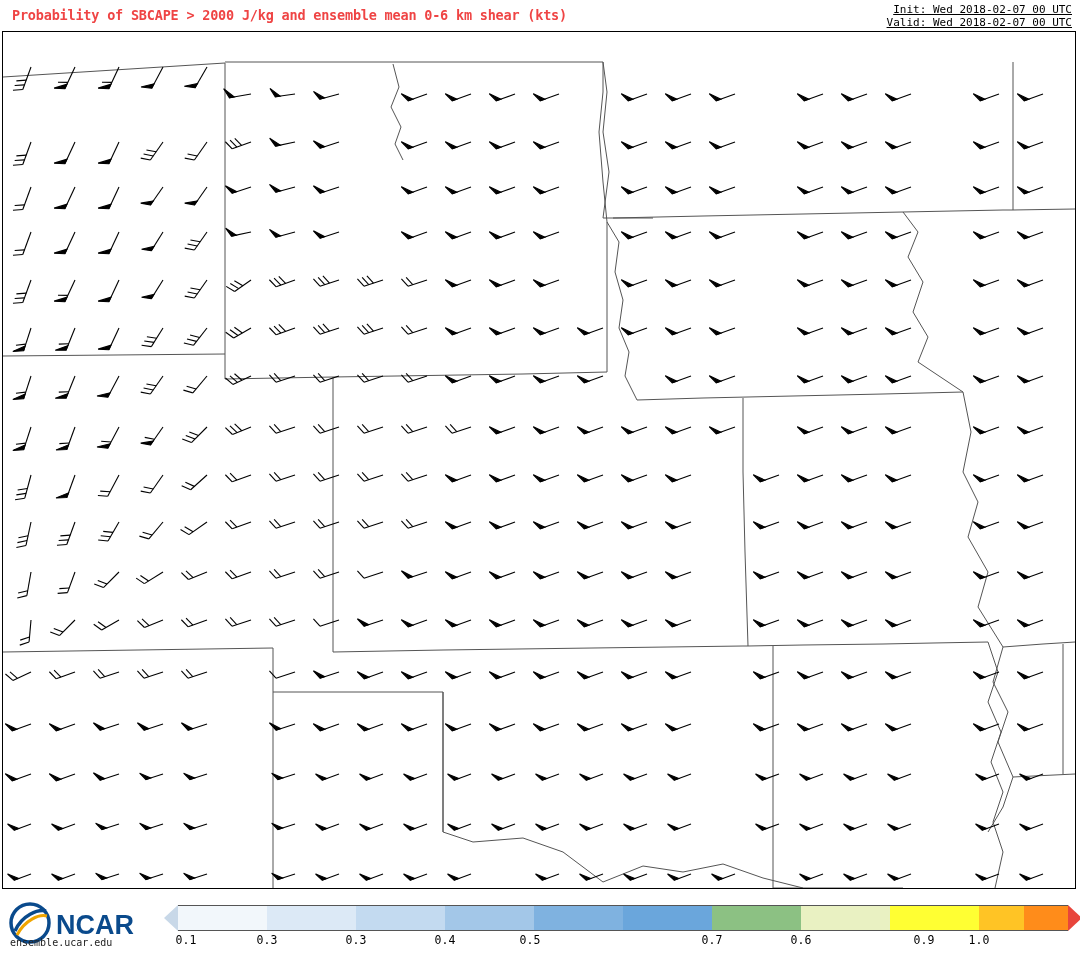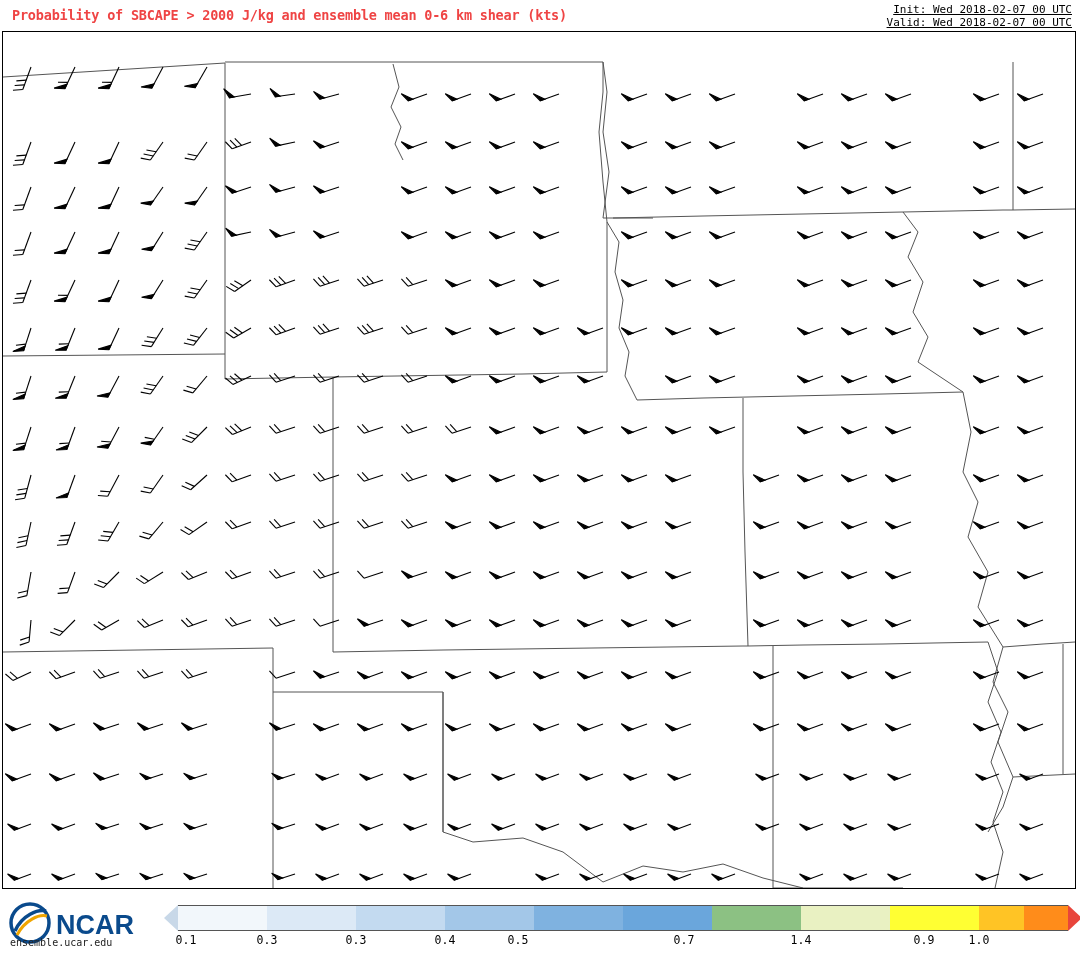--- a/index.html
+++ b/index.html
@@ -1787,22 +1787,22 @@
       <div class="cbar-cell" style="left:712px; width:89px; background:#ffff33;"></div>
       <div class="cbar-cell" style="left:801px; width:45px; background:#ffc425;"></div>
       <div class="cbar-cell" style="left:846px; width:44px; background:#ff8c1a;"></div>
 
       <div class="cbar-arrow" style="left:890px; border-top:13px solid transparent; border-bottom:13px solid transparent; border-left:14px solid #e8453c;"></div>
 
       <div class="cbar-tick" style="left:8px;">0.1</div>
       <div class="cbar-tick" style="left:89px;">0.3</div>
       <div class="cbar-tick" style="left:178px;">0.3</div>
       <div class="cbar-tick" style="left:267px;">0.4</div>
-      <div class="cbar-tick" style="left:340px;">0.5</div>
+      <div class="cbar-tick" style="left:352px;">0.5</div>
       <div class="cbar-tick" style="left:445px;margin-top:40px;">0.6</div>
-      <div class="cbar-tick" style="left:506px;">0.7</div>
-      <div class="cbar-tick" style="left:623px;">1.4</div>
+      <div class="cbar-tick" style="left:534px;">0.7</div>
+      <div class="cbar-tick" style="left:623px;">0.6</div>
       <div class="cbar-tick" style="left:746px;">0.9</div>
       <div class="cbar-tick" style="left:801px;">1.0</div>
     </div>
   </div>
 
 </div>
 
 </body></html>

